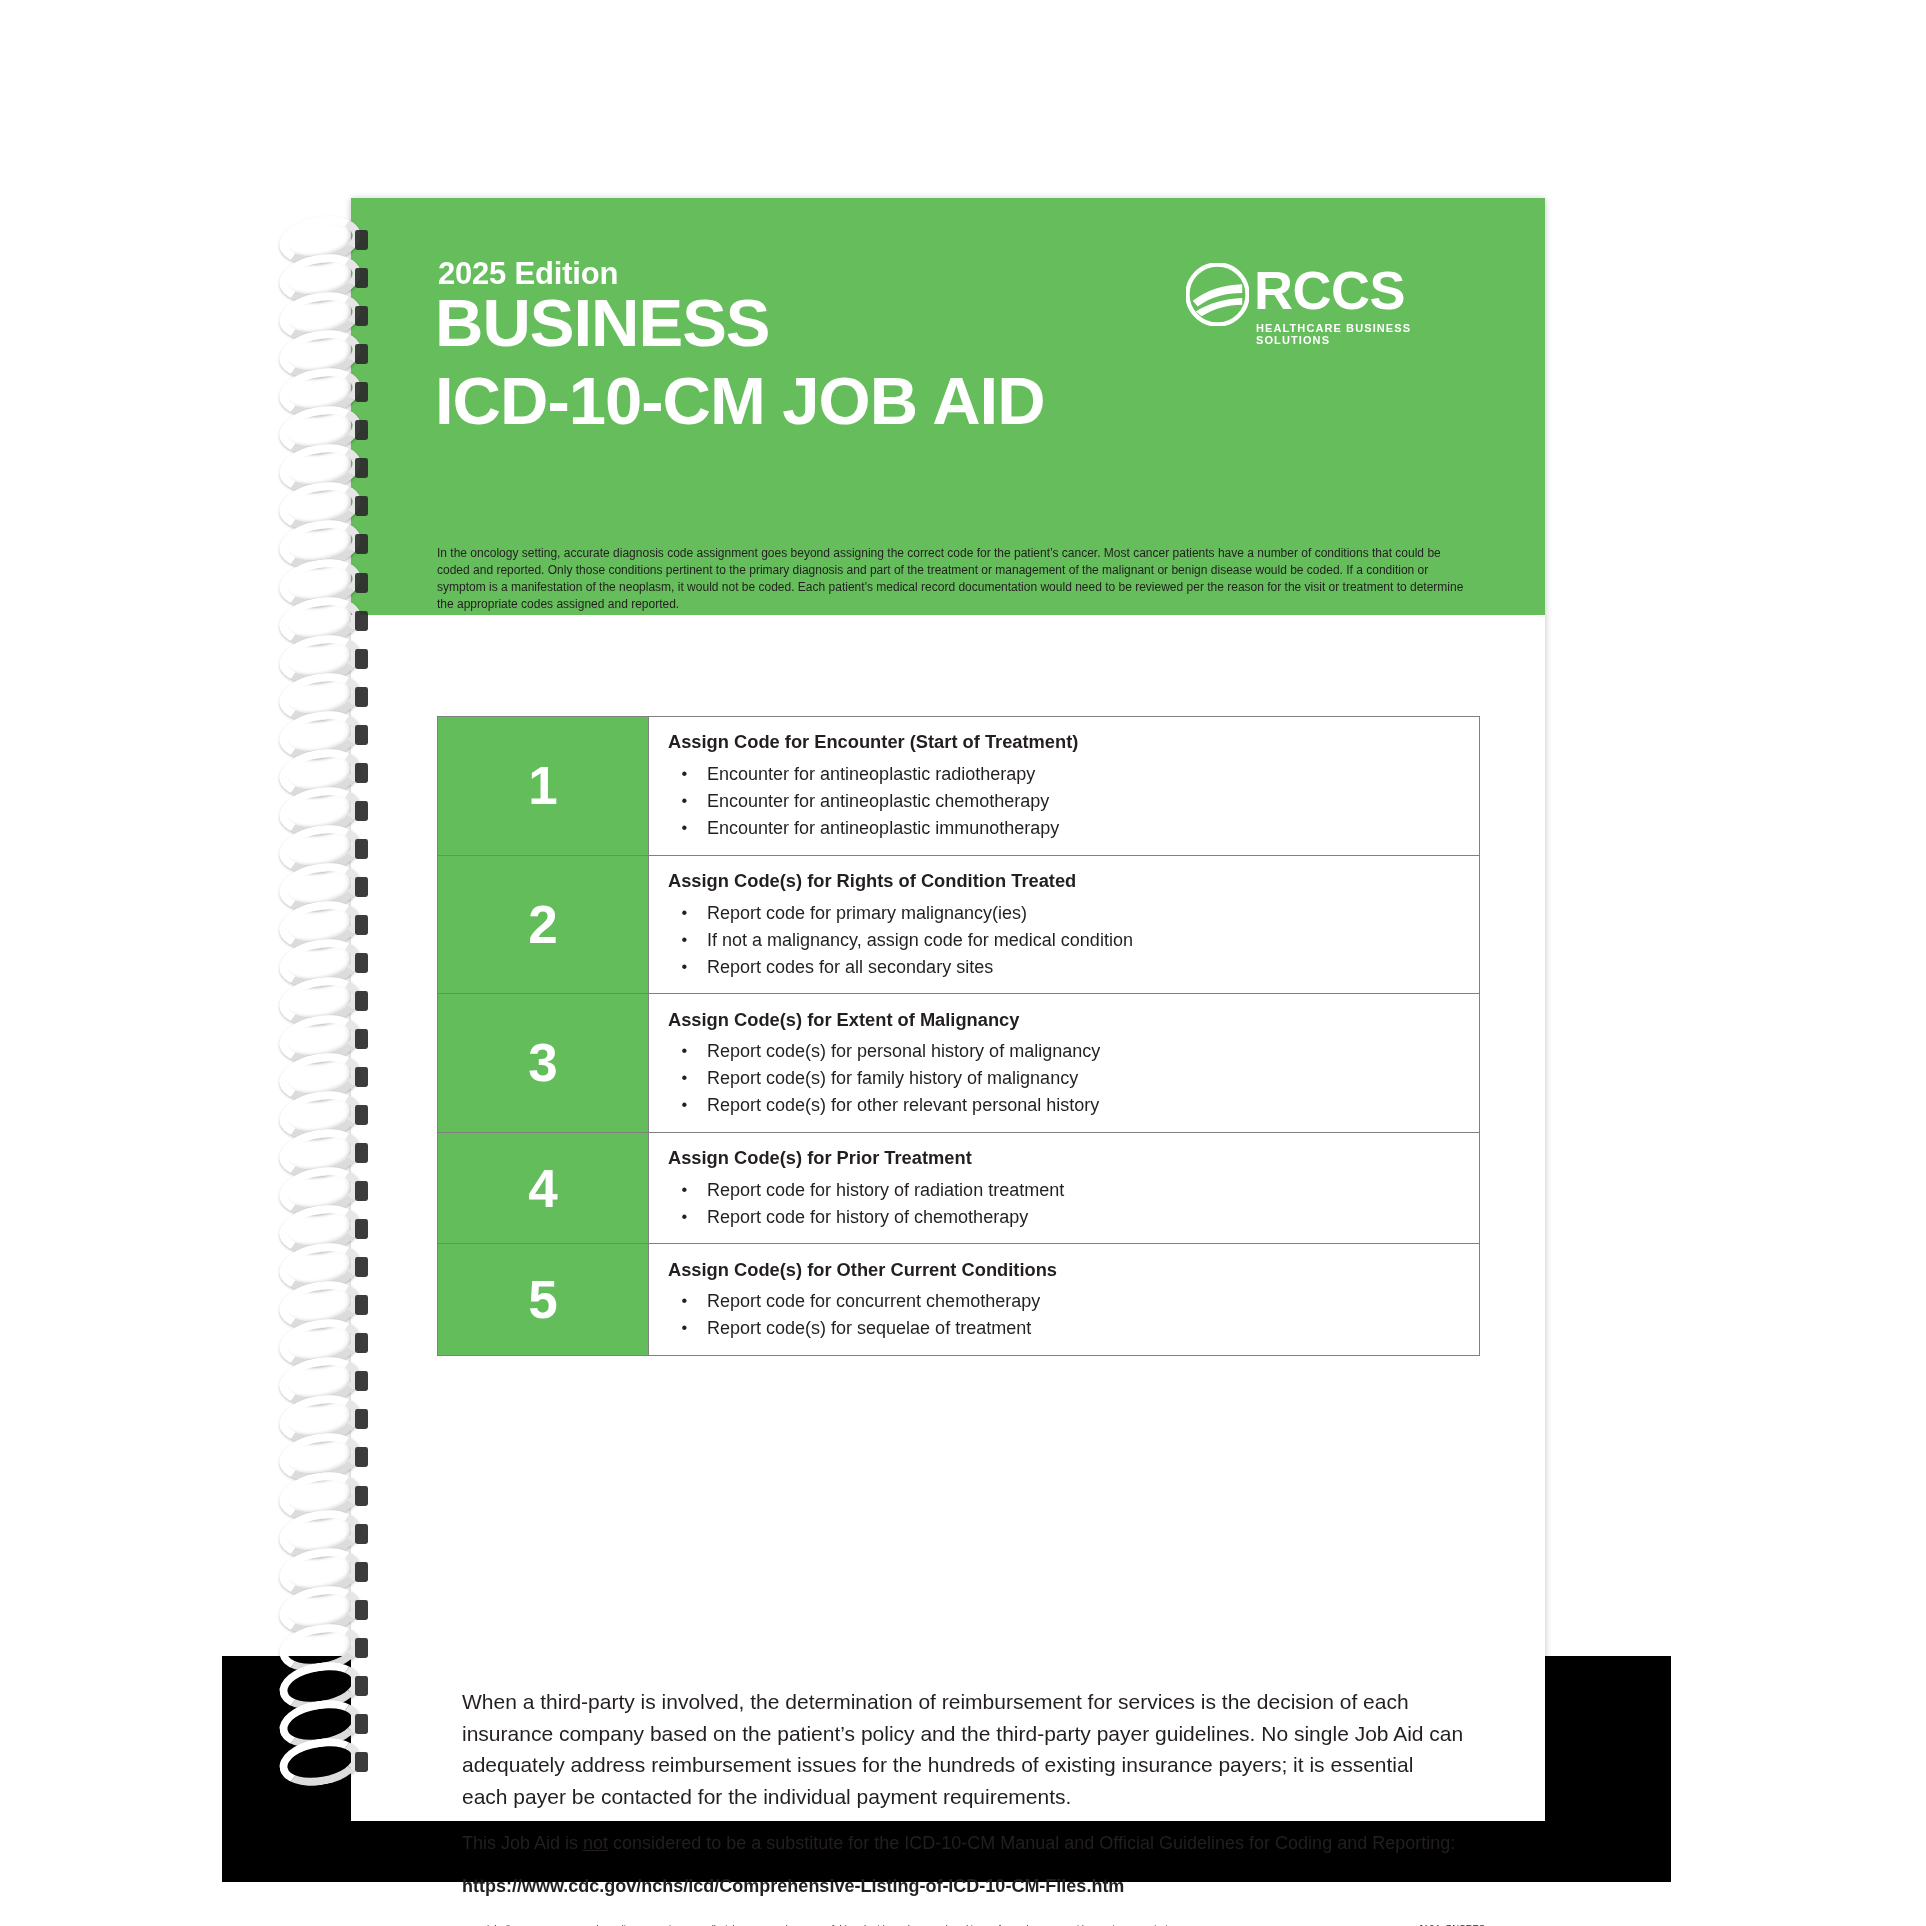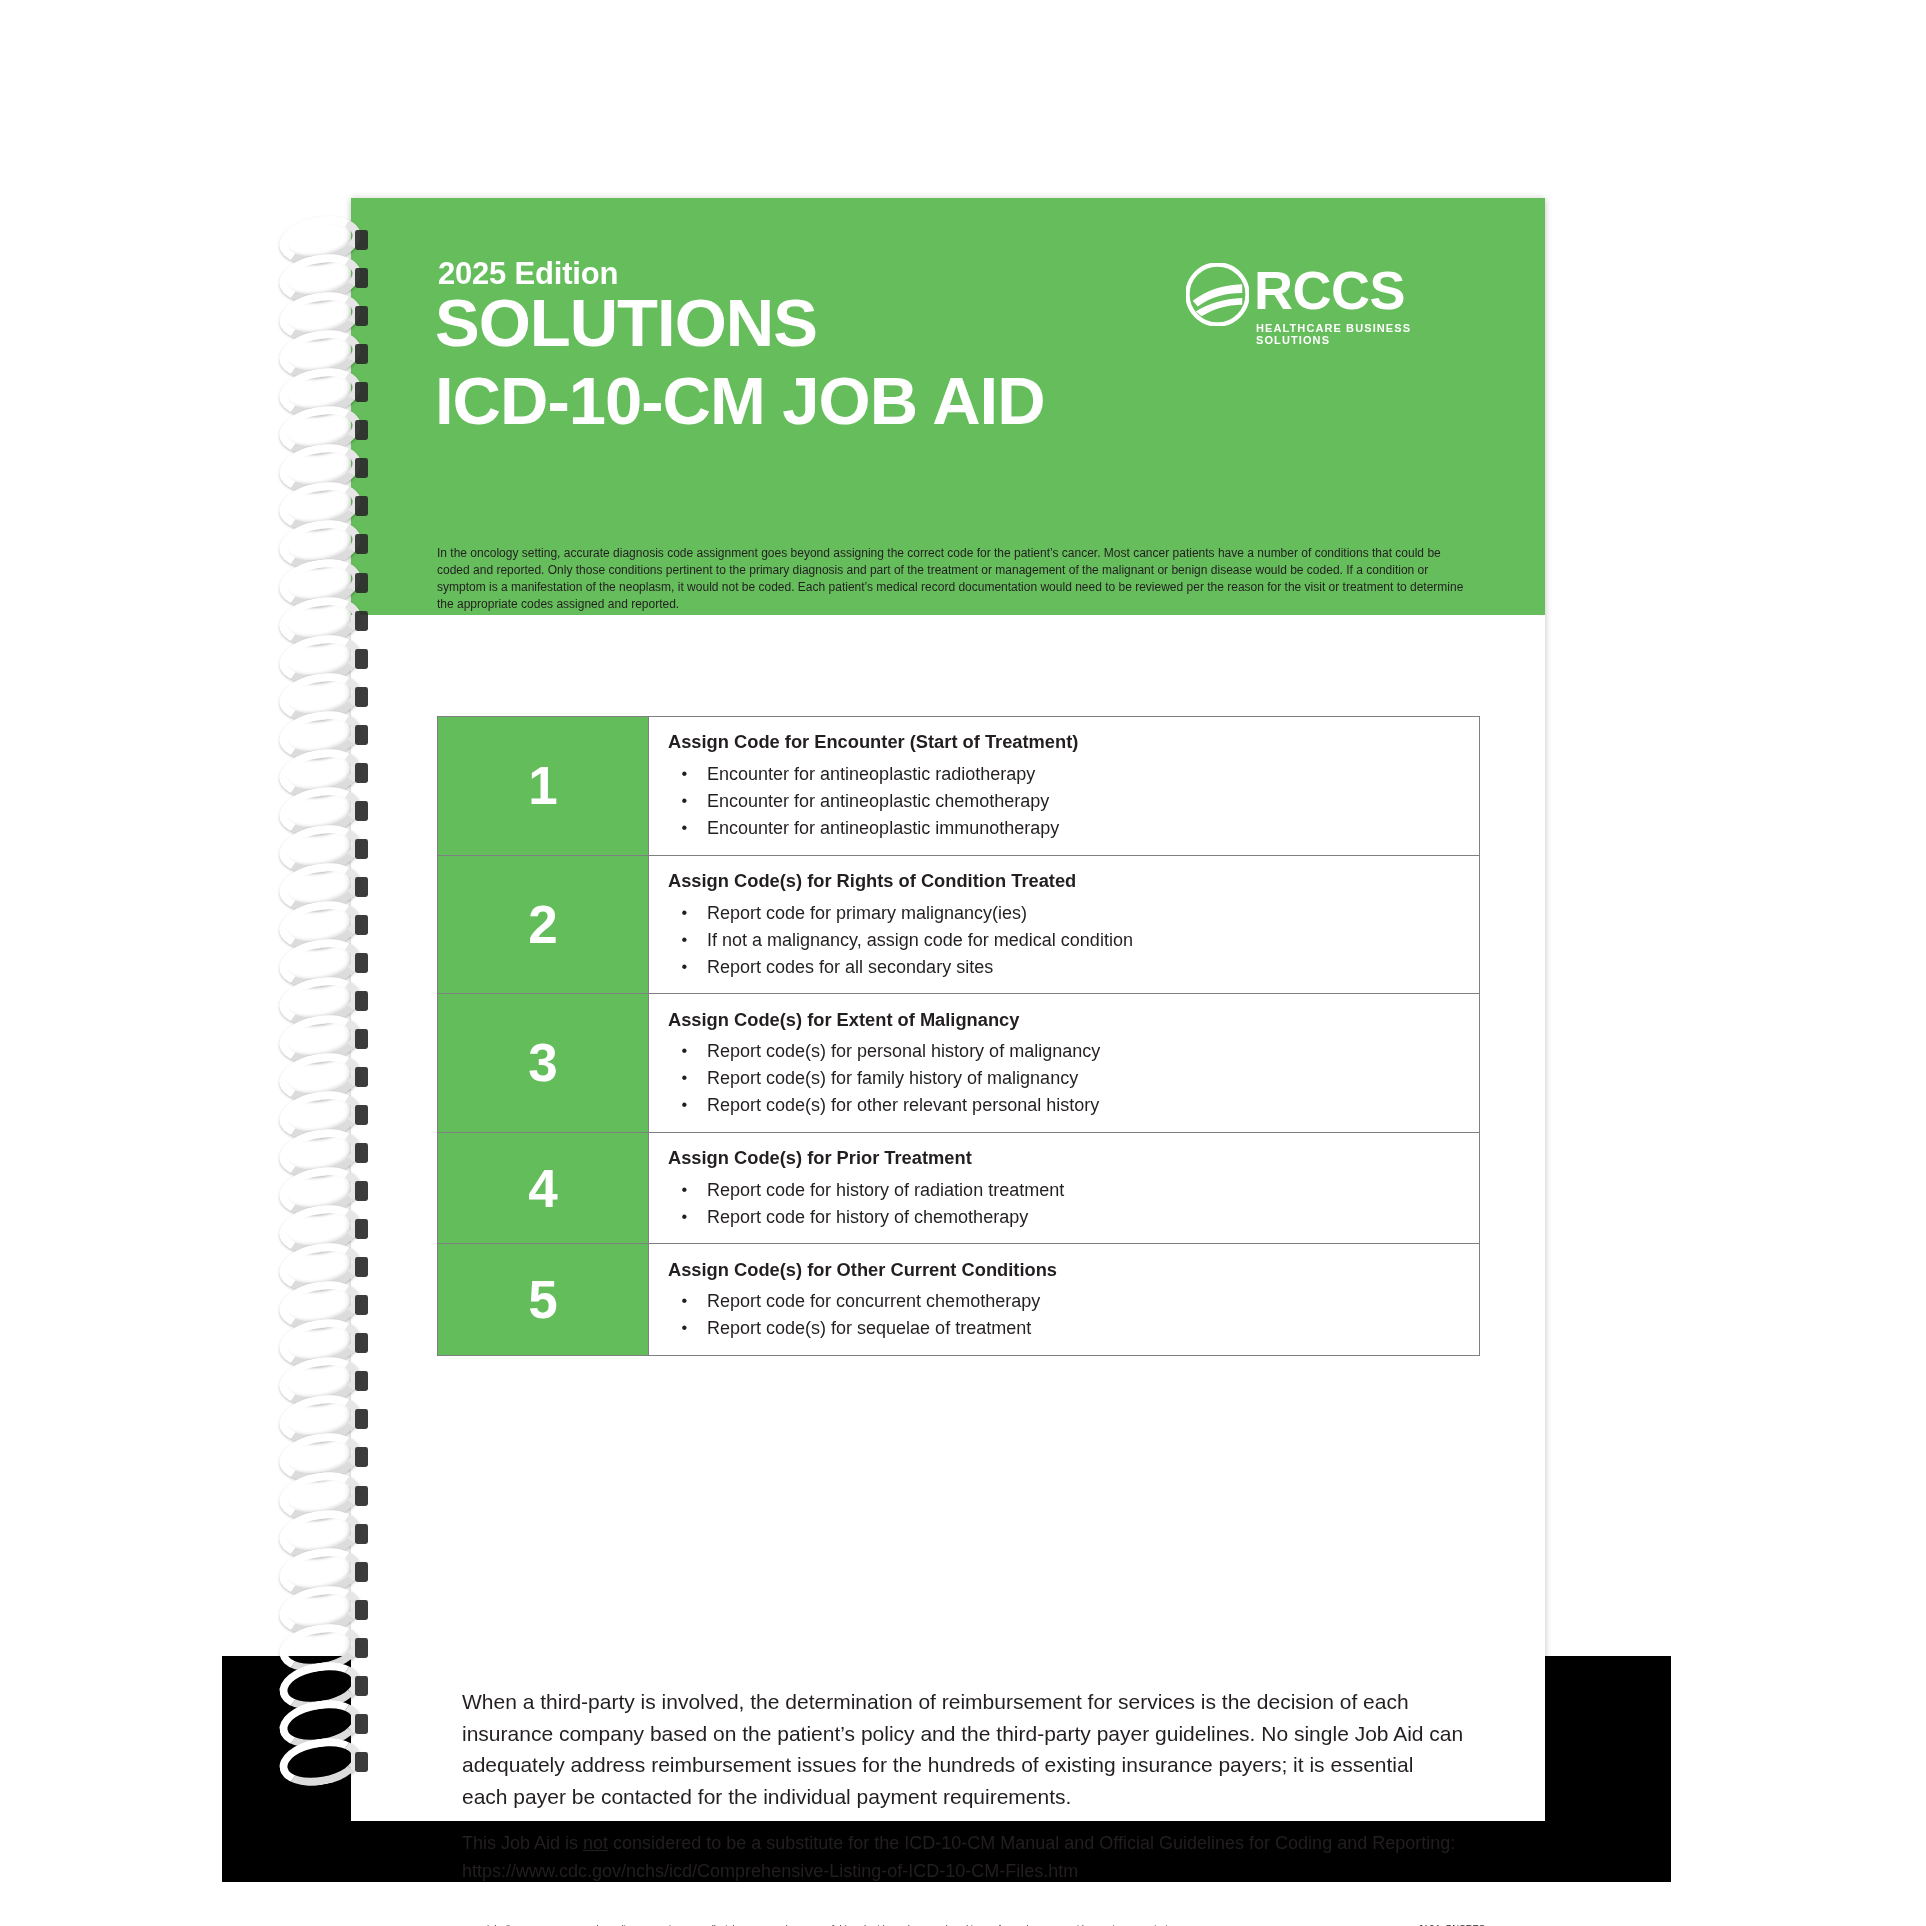--- a/index.html
+++ b/index.html
@@ -238,24 +238,24 @@
     left: 111px;
     top: 1632px;
     width: 1021px;
     font-size: 18px;
     line-height: 1.5;
     color: #231f20;
   }
   #note-2 u { text-decoration: underline; }
   #url {
     font-size: 18px;
-    font-weight: normal;
+    font-weight: bold;
     color: #231f20;
     display: block;
-    margin-top: 1px;
+    margin-top: 16px;
   }
 
   
   #copyright {
     position: absolute;
     left: 111px;
     top: 1724px;
     width: 722px;
     font-size: 9.4px;
     line-height: 1.42;
@@ -274,21 +274,21 @@
 <body>
 
 <div id="shadow-block"></div>
 
 <div id="book">
 
   <div id="page">
 
     <div id="header">
       <div id="edition">2025 Edition</div>
-      <div id="title-1">SOLUTIONS</div>
+      <div id="title-1">BUSINESS</div>
       <div id="title-2">ICD-10-CM JOB AID</div>
 
       <div id="logo">
         <svg id="logo-mark" viewBox="0 0 130 130">
           <circle cx="65" cy="65" r="62" fill="none" stroke="#ffffff" stroke-width="9"></circle>
           <path d="M14 78 C 44 56, 74 46, 116 44 L 116 62 C 80 62, 52 70, 24 90 Z" fill="#ffffff"></path>
           <path d="M20 100 C 48 82, 78 74, 116 72 L 116 86 C 84 86, 58 94, 32 110 Z" fill="#ffffff"></path>
         </svg>
         <div id="logo-text">RCCS</div>
         <div id="logo-sub">HEALTHCARE BUSINESS SOLUTIONS</div>

